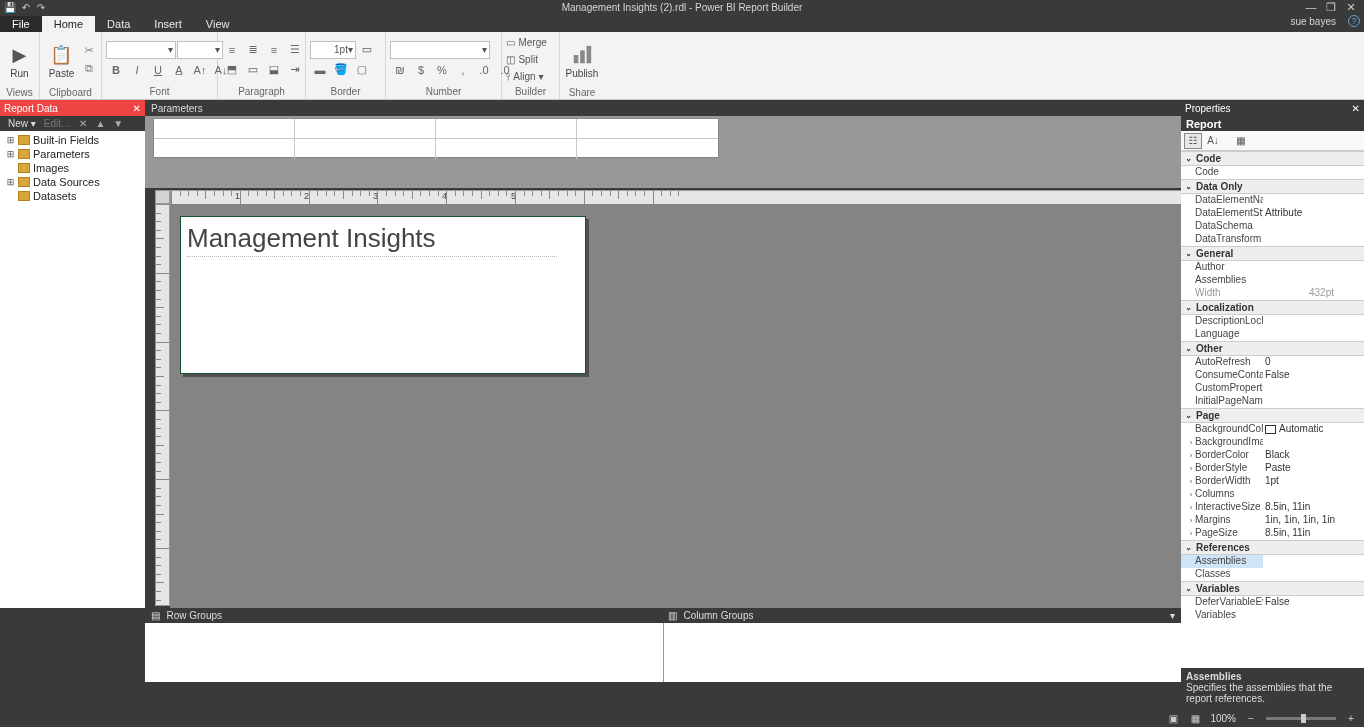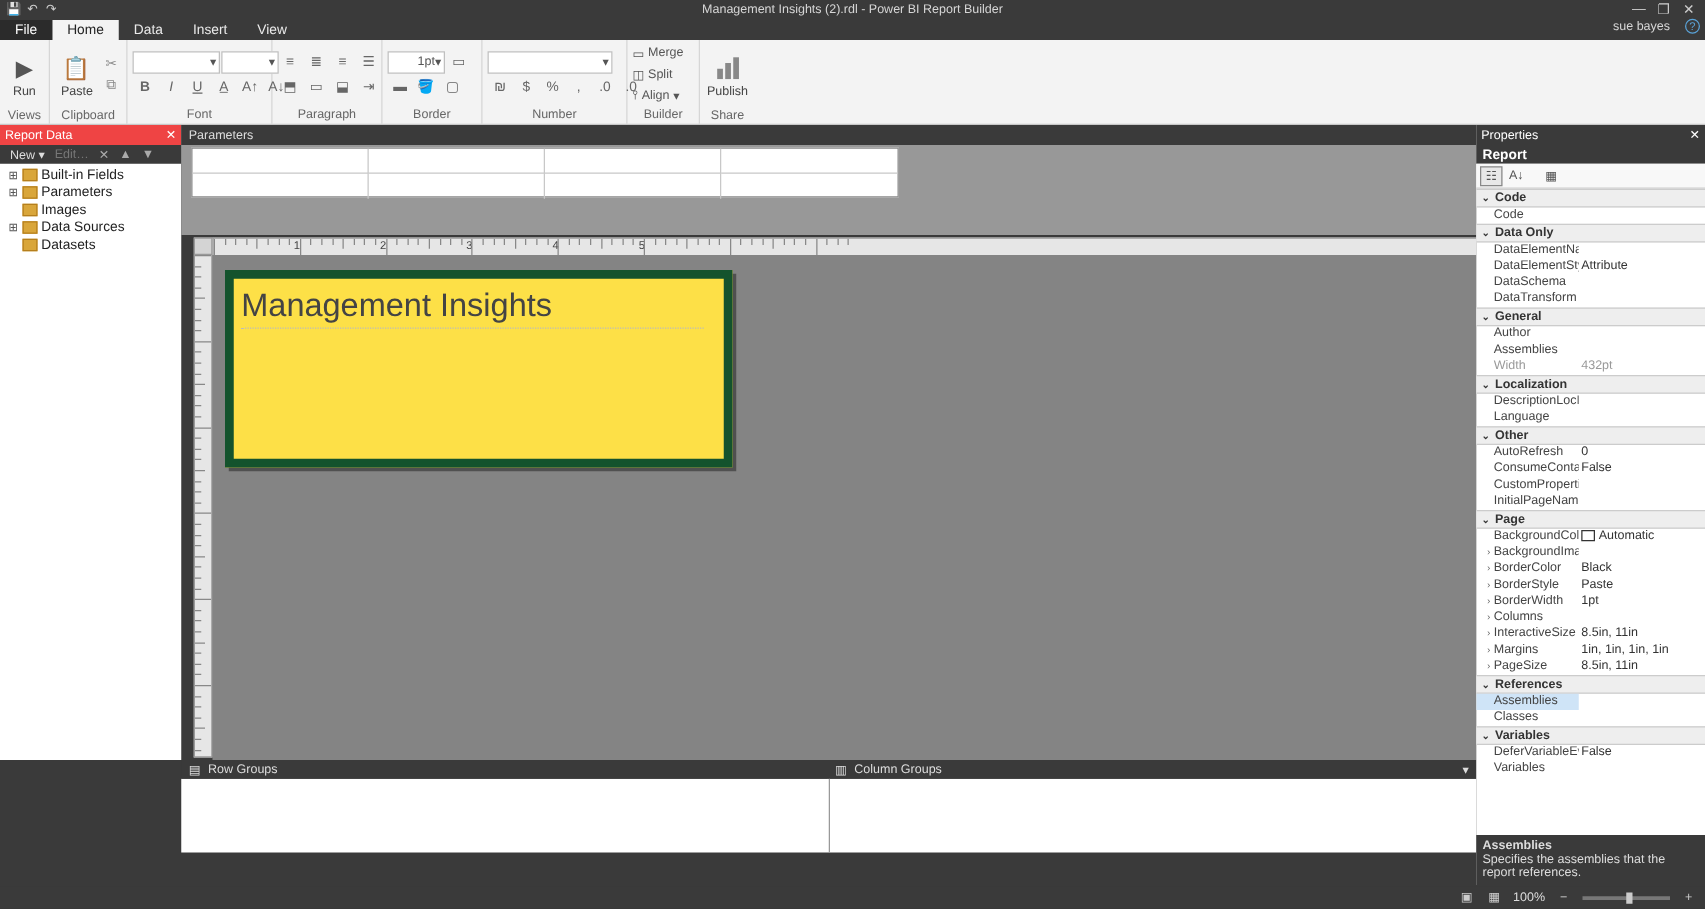--- a/index.html
+++ b/index.html
@@ -60,21 +60,21 @@
 .param-grid .cell { border-right:1px solid #c8c8c8; border-bottom:1px solid #c8c8c8; }
 
 
 .ruler-h { position:absolute; top:190px; left:170px; width:1011px; height:14px; background:#e6e6e6; font-size:9px; color:#444; overflow:hidden; border:1px solid #999; border-right:none; border-bottom:none;}
 .ruler-h .tick { position:absolute; top:0; height:100%; border-left:1px solid #888; }
 .ruler-h .num { position:absolute; top:0; font-size:9px; }
 .ruler-v { position:absolute; top:204px; left:155px; width:15px; height:402px; background:#e6e6e6; border:1px solid #999; border-top:none; overflow:hidden;}
 .ruler-v .tick { position:absolute; left:0; width:100%; border-top:1px solid #888; }
 .ruler-v .num { position:absolute; left:3px; font-size:9px; transform: translateY(-4px);}
 .design-surface { position:absolute; top:204px; left:170px; width:1011px; height:404px; background:#848484; overflow:auto; }
-.page { position:absolute; top:12px; left:10px; width:406px; height:158px; background:#fde047; border:7px solid #14532d; box-shadow:3px 3px 0 #505050; }
+.page { position:absolute; top:12px; left:10px; width:406px; height:158px; background:#ffffff; border:1px solid #14532d; box-shadow:3px 3px 0 #505050; }
 .title-tb { position:absolute; top:6px; left:6px; width:370px; height:34px; font-size:26px; color:#444; font-weight:300; border-bottom:1px dotted #bbb; }
 .link-tb { position:absolute; top:60px; left:86px; width:160px; border:1px dashed #aaa; padding:2px 4px; font-size:11px; color:#1a6fb5; text-align:center; }
 .corner { position:absolute; top:190px; left:155px; width:15px; height:14px; background:#d4d4d4; border:1px solid #999; }
 
 
 .groups { position:absolute; top:608px; left:145px; width:1036px; }
 .ghdr { background:#3a3a3a; color:#ddd; font-size:10px; height:15px; display:flex; align-items:center; padding:0 6px; gap:6px;}
 .gbody { height:59px; background:#fff; display:flex; }
 .gcol { flex:1; border-right:1px solid #999; }
 
@@ -514,21 +514,21 @@
       <div class="prop">
         <div class="pn">Author</div>
         <div class="pv"></div>
       </div>
       <div class="prop">
         <div class="pn">Assemblies</div>
         <div class="pv"></div>
       </div>
       <div class="prop">
         <div class="pn" style="color: rgb(153, 153, 153);">Width</div>
-        <div class="pv" style="color: rgb(153, 153, 153);">432pt</div>
+        <div class="pv" style="color: rgb(153, 153, 153); margin-left: 44px;">432pt</div>
       </div>
       <div class="grp"><span class="exp">⌄</span>Localization</div>
       <div class="prop">
         <div class="pn">DescriptionLocID</div>
         <div class="pv"></div>
       </div>
       <div class="prop">
         <div class="pn">Language</div>
         <div class="pv"></div>
       </div>

